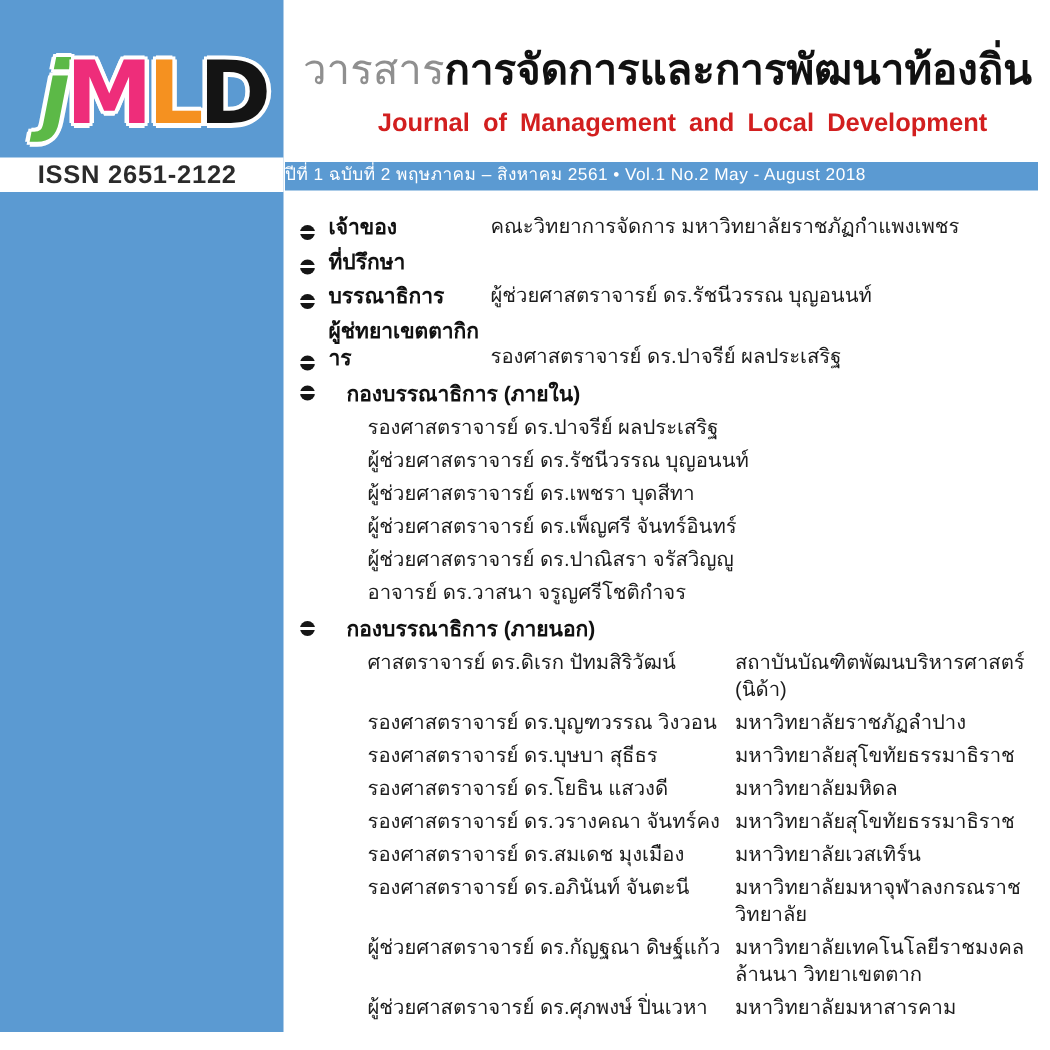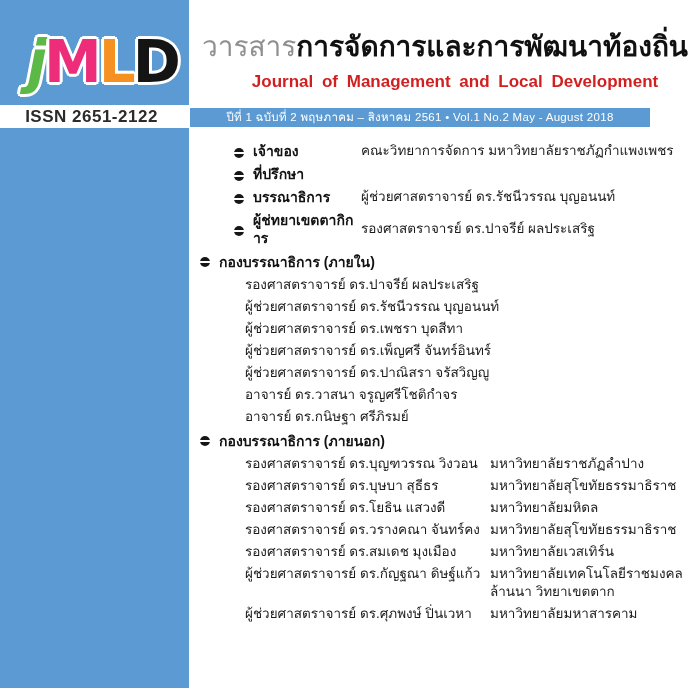--- a/index.html
+++ b/index.html
@@ -33,35 +33,35 @@
   }
 
   
   .header{position:absolute;left:190px;top:30px;width:510px;text-align:center;}
   .title{font-size:28px;line-height:34px;white-space:nowrap;}
   .title .t-prefix{color:#8f8f8f;font-weight:normal;}
   .title .t-main{color:#111111;font-weight:bold;}
   .subtitle{margin-top:8px;color:#d21f1f;font-weight:bold;font-size:17px;word-spacing:4px;margin-left:20px;}
 
   .volume-bar{
-    position:absolute;left:190px;top:108px;width:460px;height:19px;background:#5b9ad2;
-    color:#ffffff;font-size:11.5px;line-height:19px;text-align:center;letter-spacing:0.3px;
+    position:absolute;left:190px;top:108px;width:502px;height:19px;background:#5b9ad2;
+    color:#ffffff;font-size:11.5px;line-height:19px;text-align:left;letter-spacing:0.3px;
   }
 
   
   .body{position:absolute;left:190px;top:142px;width:505px;color:#1c1c1c;font-size:13.5px;}
-  .row{display:flex;align-items:center;line-height:18px;margin-bottom:5px;padding-left:34px;}
+  .row{display:flex;align-items:flex-end;line-height:18px;margin-bottom:5px;}
   .bullet{
     flex:0 0 10px;width:10px;height:10px;border-radius:50%;margin:4px 9px 0 10px;
     background:linear-gradient(to bottom,#161616 37%,#ffffff 37%,#ffffff 59%,#161616 59%);
   }
   .label{font-weight:bold;width:108px;flex:0 0 108px;font-size:14px;color:#111;}
   .value{flex:1;}
   .section-header{display:flex;align-items:flex-start;line-height:19px;margin:6px 0 4px 0;
-    font-weight:bold;font-size:14px;color:#111;}
+    font-weight:bold;font-size:14px;color:#111;gap:12px;}
   .members{margin-left:55px;}
   .member{line-height:18px;margin-bottom:4px;}
   .xrow{display:flex;margin-left:55px;line-height:18px;margin-bottom:4px;}
   .xname{width:245px;flex:0 0 245px;}
   .xaff{width:205px;flex:0 0 205px;}
 </style>
 </head>
 <body>
 
 <div class="page">
@@ -109,28 +109,31 @@
       <span class="bullet"></span>
       <span>กองบรรณาธิการ (ภายใน)</span>
     </div>
     <div class="members">
       <div class="member">รองศาสตราจารย์ ดร.ปาจรีย์ ผลประเสริฐ</div>
       <div class="member">ผู้ช่วยศาสตราจารย์ ดร.รัชนีวรรณ บุญอนนท์</div>
       <div class="member">ผู้ช่วยศาสตราจารย์ ดร.เพชรา บุดสีทา</div>
       <div class="member">ผู้ช่วยศาสตราจารย์ ดร.เพ็ญศรี จันทร์อินทร์</div>
       <div class="member">ผู้ช่วยศาสตราจารย์ ดร.ปาณิสรา จรัสวิญญู</div>
       <div class="member">อาจารย์ ดร.วาสนา จรูญศรีโชติกำจร</div>
-      <div class="member">อาจารย์ ดร.กนิษฐา ศรีภิรมย์</div>
     </div>
 
     <div class="section-header">
       <span class="bullet"></span>
       <span>กองบรรณาธิการ (ภายนอก)</span>
     </div>
     <div>
+      <div class="xrow">
+        <span class="xname">ศาสตราจารย์ ดร.ดิเรก ปัทมสิริวัฒน์</span>
+        <span class="xaff">สถาบันบัณฑิตพัฒนบริหารศาสตร์ (นิด้า)</span>
+      </div>
       <div class="xrow">
         <span class="xname">รองศาสตราจารย์ ดร.บุญฑวรรณ วิงวอน</span>
         <span class="xaff">มหาวิทยาลัยราชภัฏลำปาง</span>
       </div>
       <div class="xrow">
         <span class="xname">รองศาสตราจารย์ ดร.บุษบา สุธีธร</span>
         <span class="xaff">มหาวิทยาลัยสุโขทัยธรรมาธิราช</span>
       </div>
       <div class="xrow">
         <span class="xname">รองศาสตราจารย์ ดร.โยธิน แสวงดี</span>
@@ -138,20 +141,24 @@
       </div>
       <div class="xrow">
         <span class="xname">รองศาสตราจารย์ ดร.วรางคณา จันทร์คง</span>
         <span class="xaff">มหาวิทยาลัยสุโขทัยธรรมาธิราช</span>
       </div>
       <div class="xrow">
         <span class="xname">รองศาสตราจารย์ ดร.สมเดช มุงเมือง</span>
         <span class="xaff">มหาวิทยาลัยเวสเทิร์น</span>
       </div>
       <div class="xrow">
+        <span class="xname">รองศาสตราจารย์ ดร.อภินันท์ จันตะนี</span>
+        <span class="xaff">มหาวิทยาลัยมหาจุฬาลงกรณราชวิทยาลัย</span>
+      </div>
+      <div class="xrow">
         <span class="xname">ผู้ช่วยศาสตราจารย์ ดร.กัญฐณา ดิษฐ์แก้ว</span>
         <span class="xaff">มหาวิทยาลัยเทคโนโลยีราชมงคลล้านนา วิทยาเขตตาก</span>
       </div>
       <div class="xrow">
         <span class="xname">ผู้ช่วยศาสตราจารย์ ดร.ศุภพงษ์ ปิ่นเวหา</span>
         <span class="xaff">มหาวิทยาลัยมหาสารคาม</span>
       </div>
     </div>
 
   </div>

